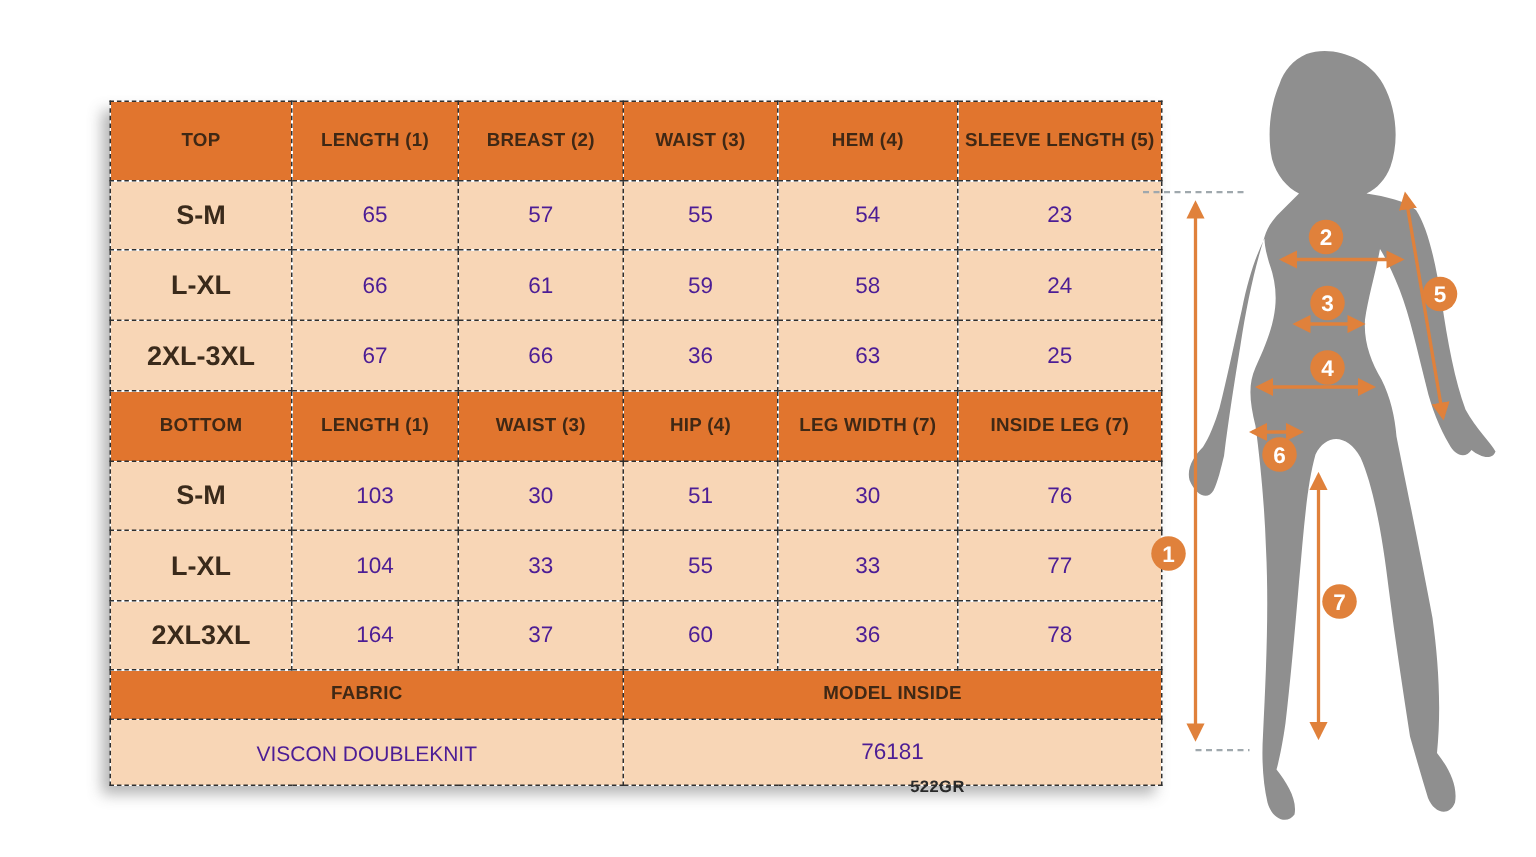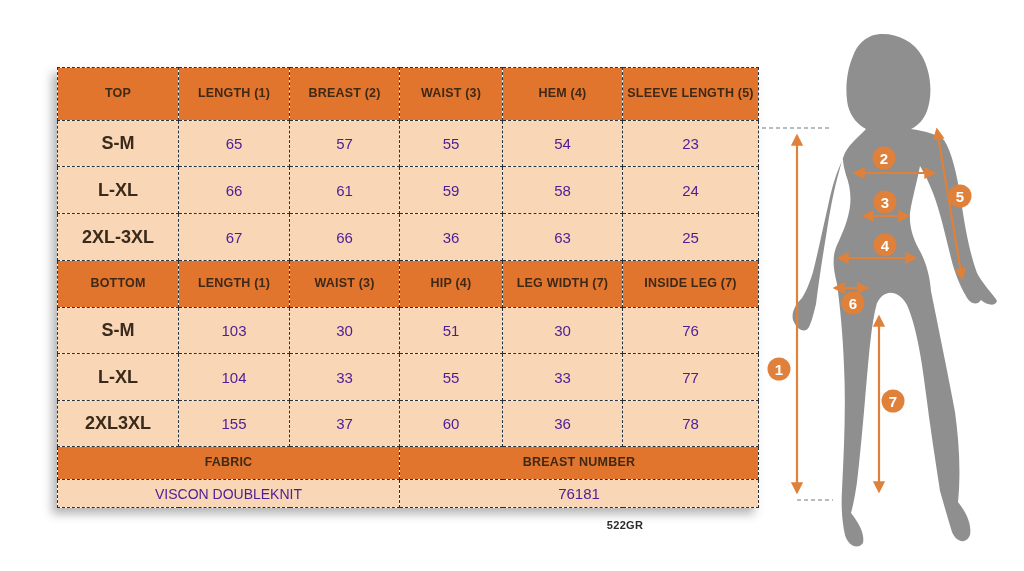--- a/index.html
+++ b/index.html
@@ -1,21 +1,21 @@
 <!DOCTYPE html>
 <html><head>
 <meta charset="utf-8">
 <style>
   html,body{margin:0;padding:0;background:#fff;}
   #canvas{
     position:relative;width:1024px;height:571px;background:#ffffff;overflow:hidden;
     font-family:"Liberation Sans", sans-serif;
   }
   
-  #chart-wrap{position:absolute;left:57px;top:67px;}
+  #chart-wrap{position:absolute;left:73px;top:67px;}
   table.size-chart{
     border-collapse:collapse;table-layout:fixed;width:701px;
     box-shadow:-5px 6px 9px rgba(90,90,90,.45);
   }
   table.size-chart td{
     border:1.5px dashed #2f2f2f;text-align:center;vertical-align:middle;
     padding:0 2px;overflow:hidden;
   }
   td.hdr{
     background:#E1752E;color:#3f2815;font-weight:bold;font-size:12.5px;
@@ -110,32 +110,32 @@
       <tr style="height:47px">
         <td class="lbl">L-XL</td>
         <td class="val">104</td>
         <td class="val">33</td>
         <td class="val">55</td>
         <td class="val">33</td>
         <td class="val">77</td>
       </tr>
       <tr style="height:46px">
         <td class="lbl">2XL3XL</td>
-        <td class="val">155</td>
+        <td class="val">164</td>
         <td class="val">37</td>
         <td class="val">60</td>
         <td class="val">36</td>
         <td class="val">78</td>
       </tr>
 
       <tr style="height:33px">
         <td class="hdr" colspan="3">FABRIC</td>
-        <td class="hdr" colspan="3">BREAST NUMBER</td>
-      </tr>
-      <tr style="height:28px">
+        <td class="hdr" colspan="3">MODEL INSIDE</td>
+      </tr>
+      <tr style="height:44px">
         <td class="val" colspan="3" style="font-size:14px">VISCON DOUBLEKNIT</td>
         <td class="val" colspan="3">76181</td>
       </tr>
     </tbody>
       </table>
   </div>
 
   <div id="footnote">522GR</div>
 
   <svg id="figure-svg" viewBox="750 0 274 571">

